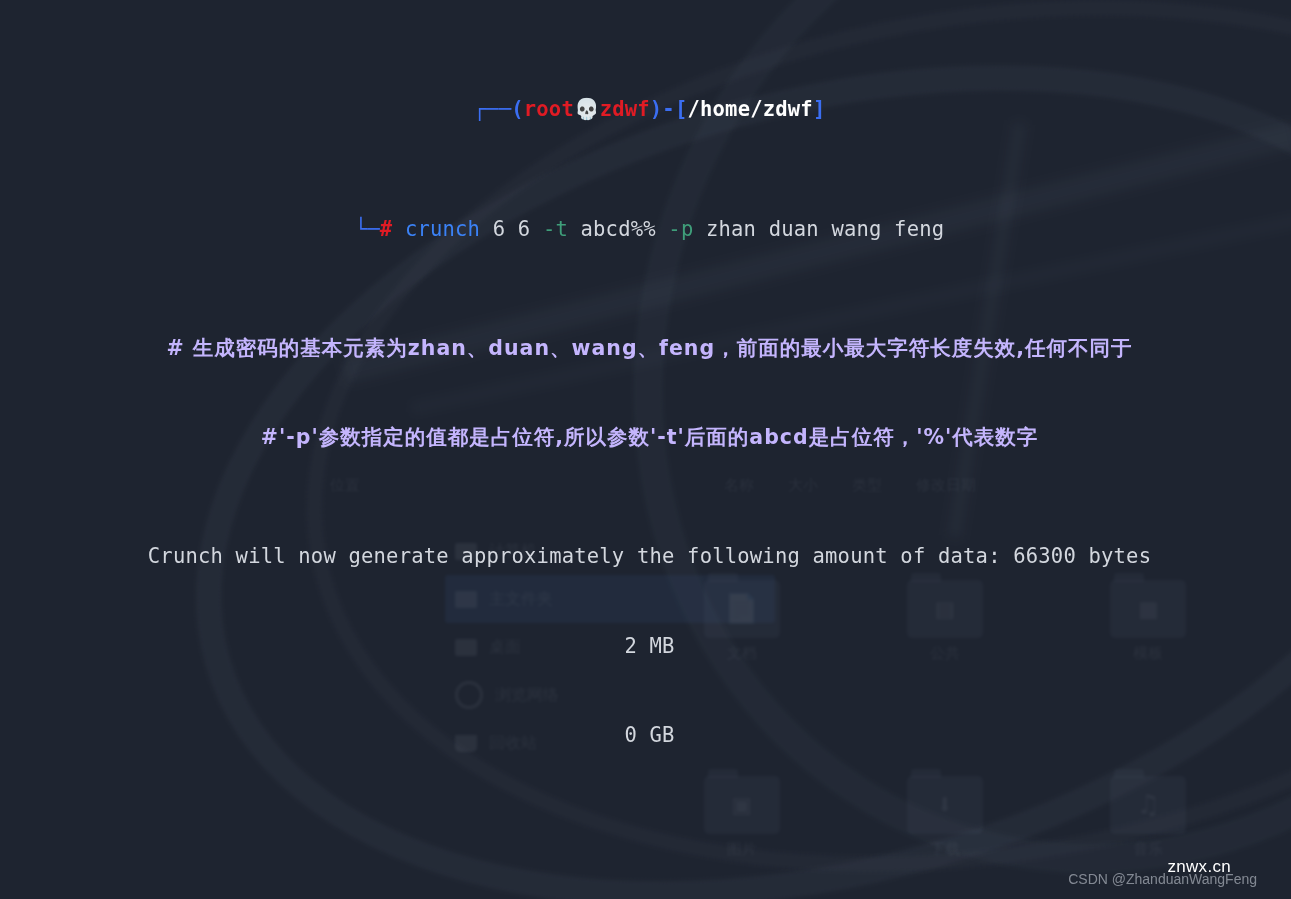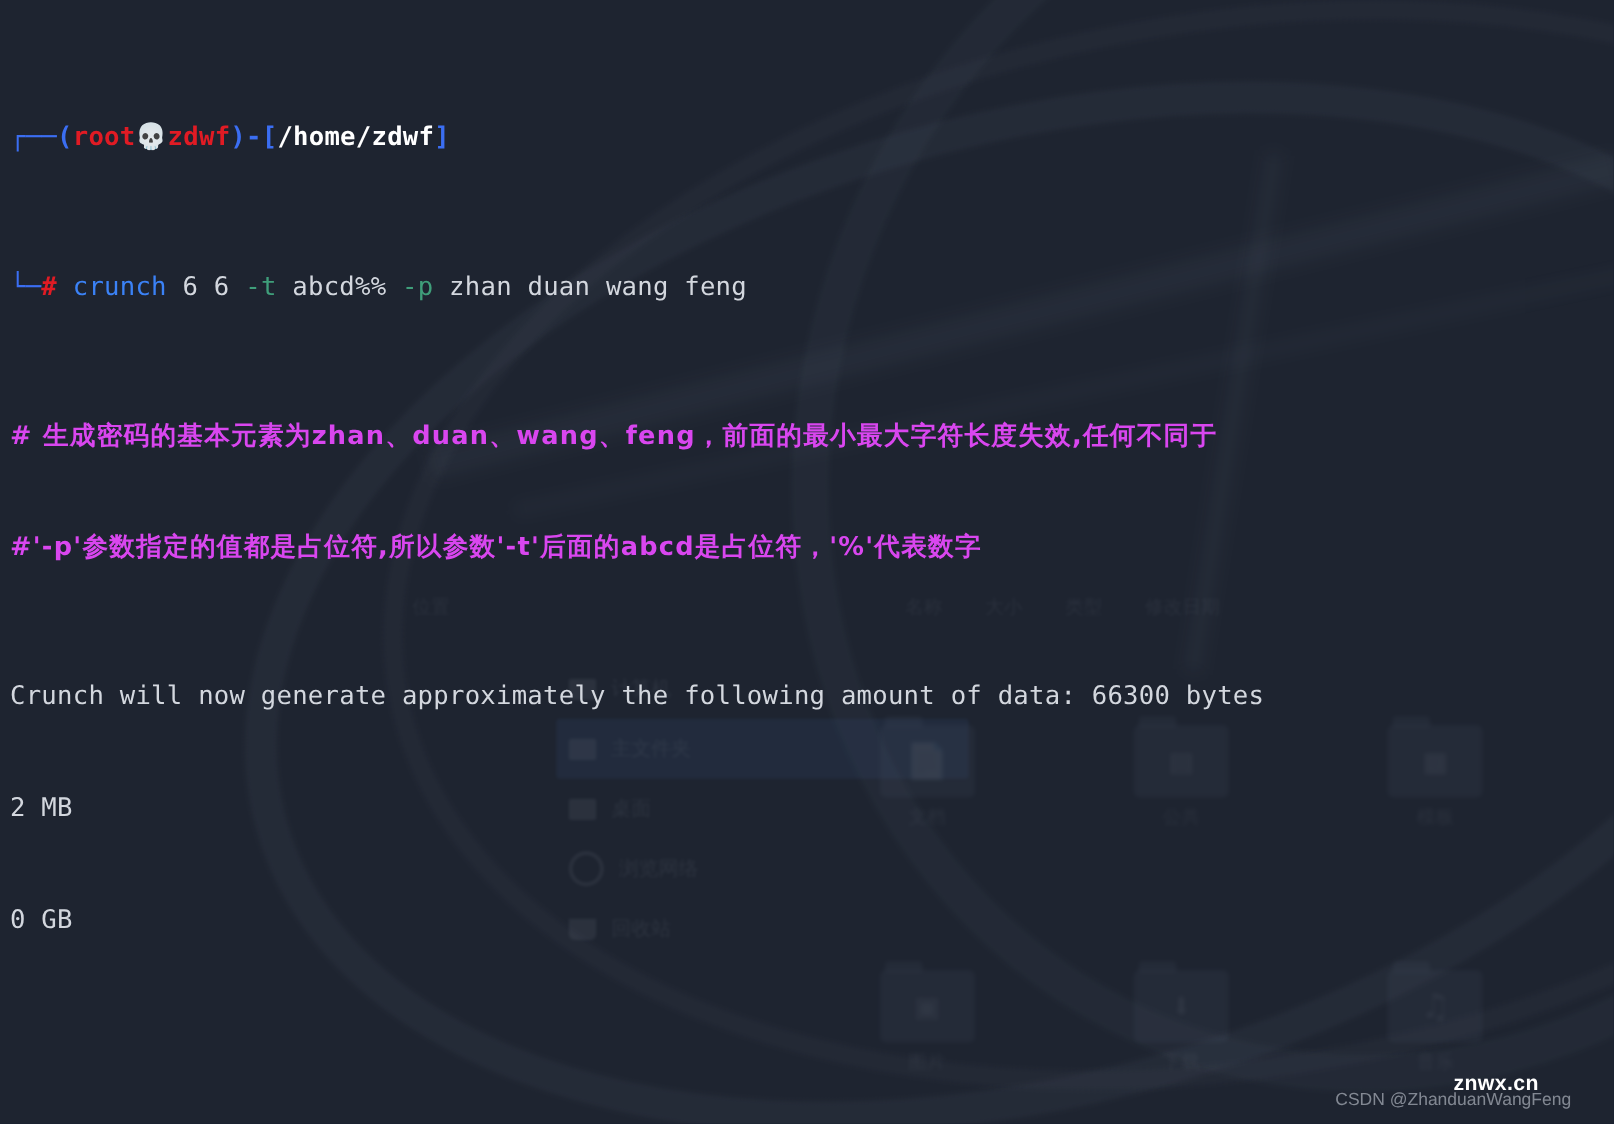--- a/index.html
+++ b/index.html
@@ -151,50 +151,50 @@
     position: absolute;
     inset: 0;
     z-index: 5;
     padding: 6px 0 0 8px;
     font-size: 20.5px;
     line-height: 29.8px;
     letter-spacing: 0.2px;
     color: #d3d7de;
     white-space: pre;
   }
-  .line { height: 29.8px; }
+  .line { height: 29.8px; text-align: center; }
   .seg { white-space: pre; }
 
   .c-blue   { color: #3b6ef2; font-weight: bold; }
   .c-red    { color: #e01b24; font-weight: bold; }
   .c-white  { color: #ffffff; font-weight: bold; }
   .c-cyan   { color: #3b82f6; }
   .c-green  { color: #3f9e7a; }
   .c-out    { color: #d3d7de; }
-  .c-comment{ color: #d946ef; font-weight: bold; }
+  .c-comment{ color: #c4b5fd; font-weight: bold; }
   .cjk { font-family: "DejaVu Sans", "Liberation Sans", sans-serif; letter-spacing: 1px; }
 
   
   #watermark {
     position: absolute;
     right: 34px;
     bottom: 12px;
     z-index: 9;
     color: rgba(214, 219, 228, 0.55);
     font-size: 14px;
     font-family: "Liberation Sans", sans-serif;
     white-space: nowrap;
   }
   #watermark-brand {
     position: absolute;
     right: 60px;
     bottom: 22px;
     z-index: 10;
     color: #ffffff;
-    font-weight: bold;
+    font-weight: normal;
     font-size: 17px;
     font-family: "Liberation Sans", sans-serif;
     letter-spacing: 0.3px;
   }
 </style>
 </head>
 <body>
 
 <div id="screen">
 

